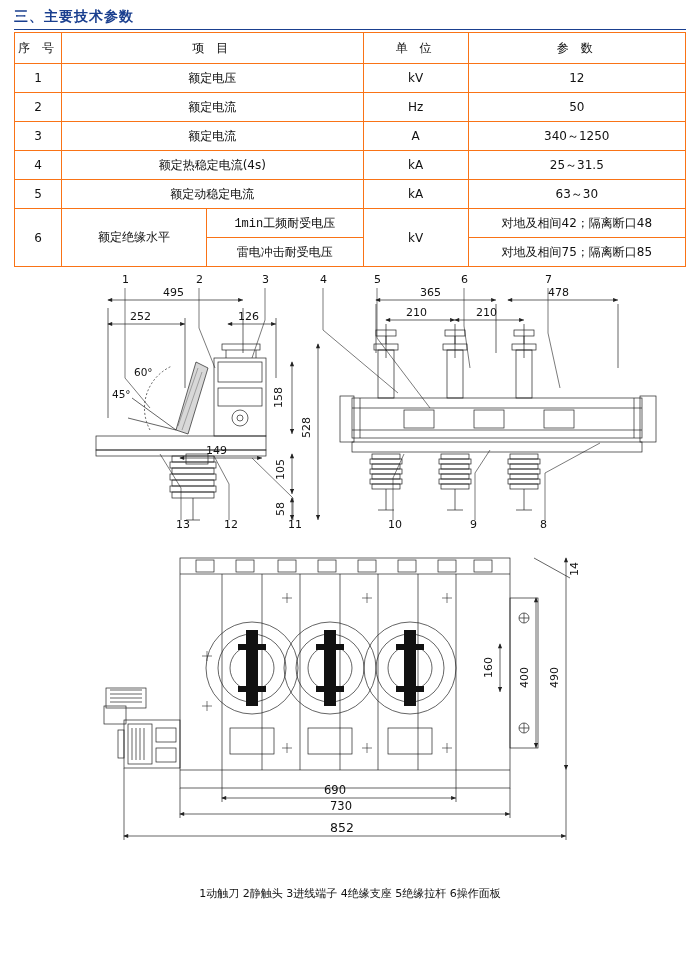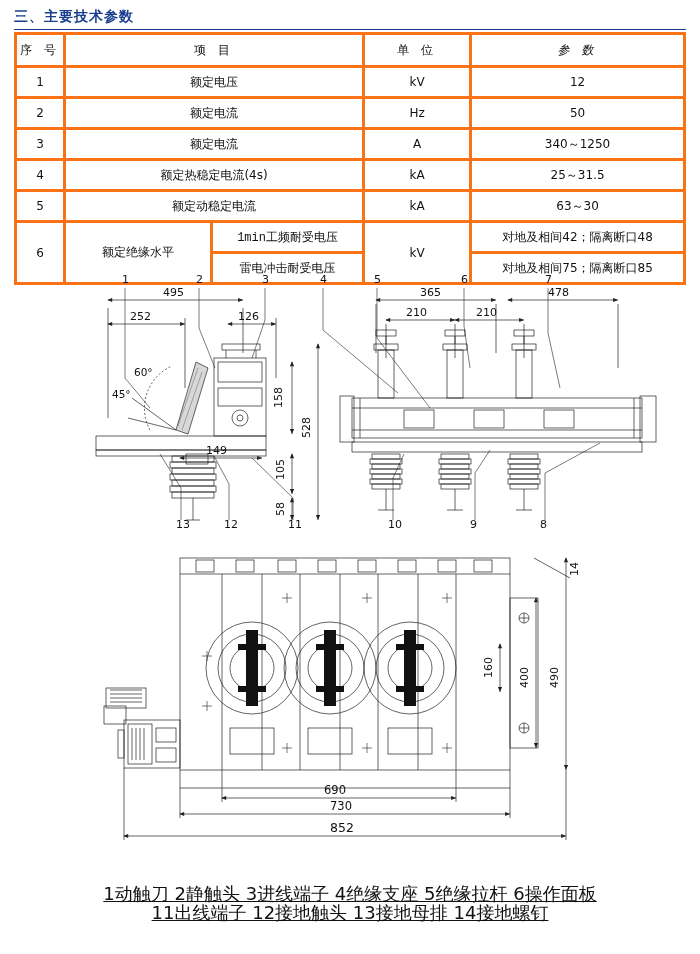--- a/index.html
+++ b/index.html
@@ -38,35 +38,35 @@
   
   .spec-table {
     position: absolute;
     left: 14px;
     top: 32px;
     width: 672px;
     border-collapse: collapse;
     font-size: 12px;
   }
   .spec-table td, .spec-table th {
-    border: 3px solid #f97316;
+    border: 1px solid #f97316;
     text-align: center;
     vertical-align: middle;
     padding: 3px 2px;
     font-weight: normal;
     height: 22px;
   }
   .spec-table thead td {
     letter-spacing: 4px;
     height: 24px;
   }
   .c-no    { width: 42px; }
   .c-item  { width: 252px; }
   .c-unit  { width: 100px; }
-  .c-param { width: auto; font-style: italic; }
+  .c-param { width: auto; }
   .sub-left {
     width: 140px;
     text-align: center;
   }
   .sub-right {
     text-align: center;
     font-family: Liberation Mono, monospace;
   }
 
   
@@ -79,23 +79,22 @@
   }
   .drawing svg { display: block; }
 
   
   .legend {
     position: absolute;
     left: 0;
     top: 884px;
     width: 700px;
     text-align: center;
-    font-size: 18px;
+    font-size: 11px;
     line-height: 19px;
-    text-decoration: underline;
   }
   .legend div { white-space: nowrap; }
 </style>
 </head>
 <body>
 
 <div class="page">
 
   <div class="section-head" id="sec1">三、主要技术参数</div>
 
@@ -517,16 +516,15 @@
           <line x1="510" y1="530" x2="510" y2="560"></line>
           <line x1="124" y1="510" x2="124" y2="582"></line>
           <line x1="566" y1="512" x2="566" y2="582"></line>
         </g>
       </g>
     </svg>
   </div>
 
   <div class="legend">
     <div>1动触刀  2静触头   3进线端子  4绝缘支座  5绝缘拉杆  6操作面板</div>
-    <div>11出线端子  12接地触头  13接地母排  14接地螺钉</div>
   </div>
 
 </div>
 
 </body></html>

